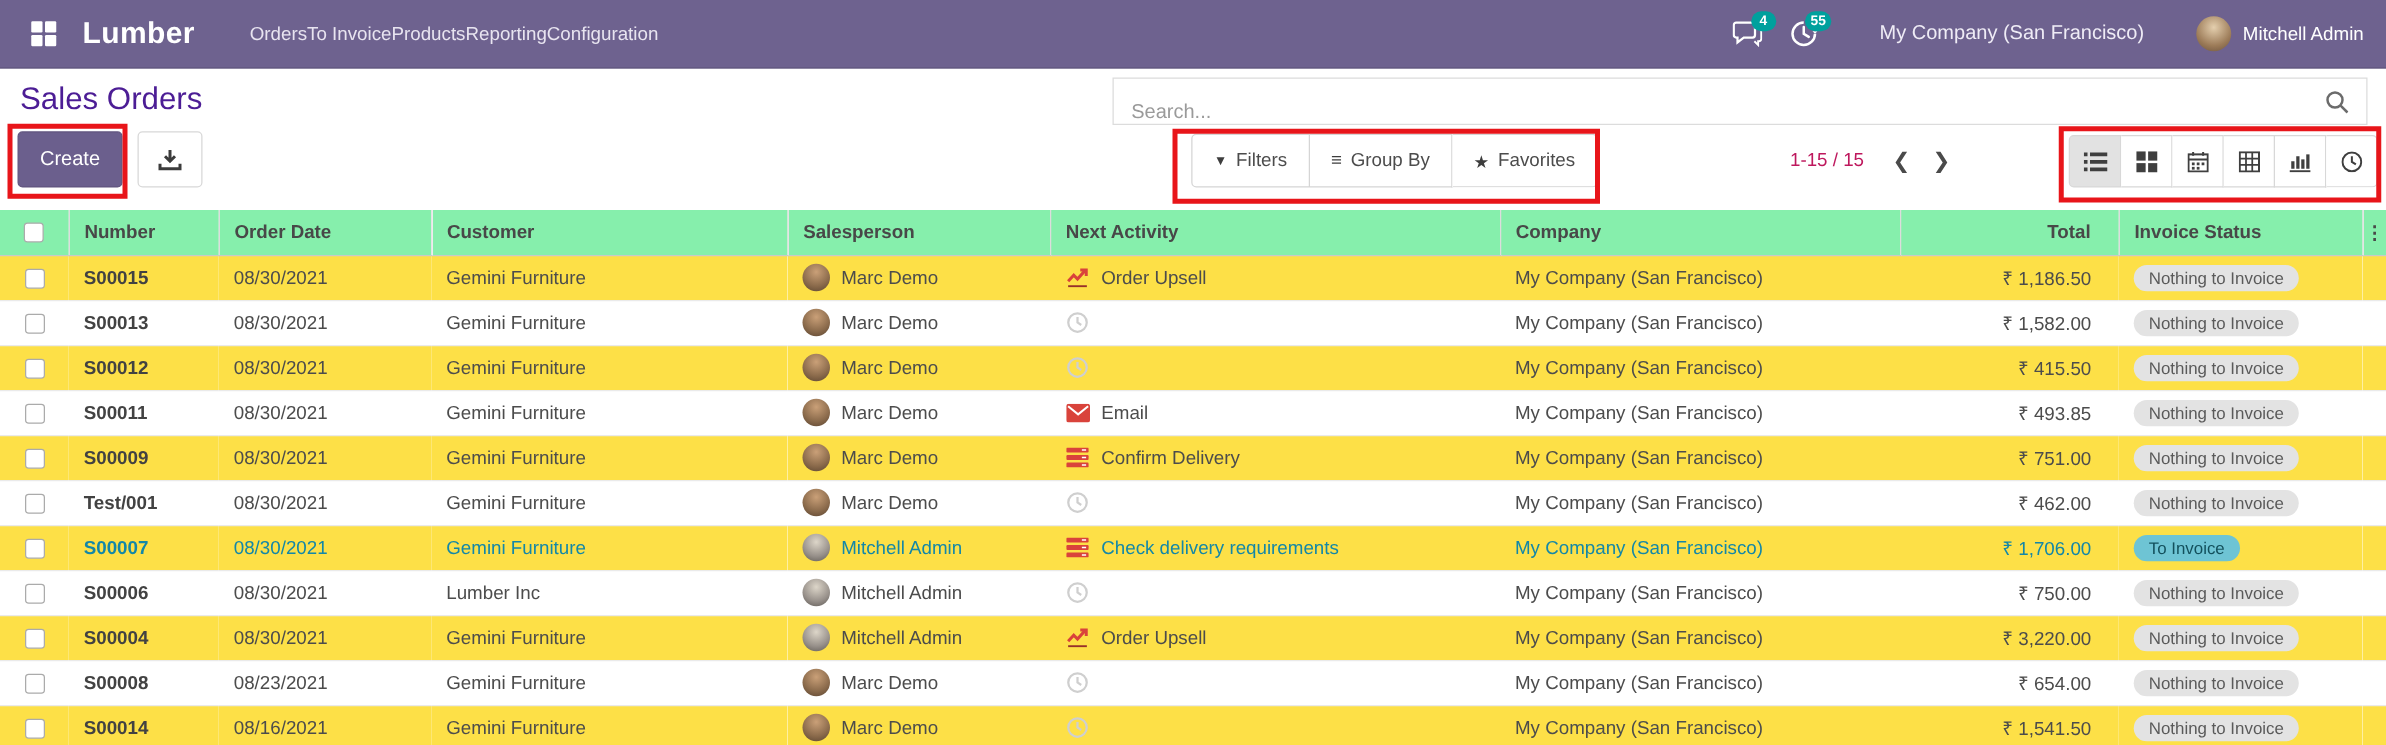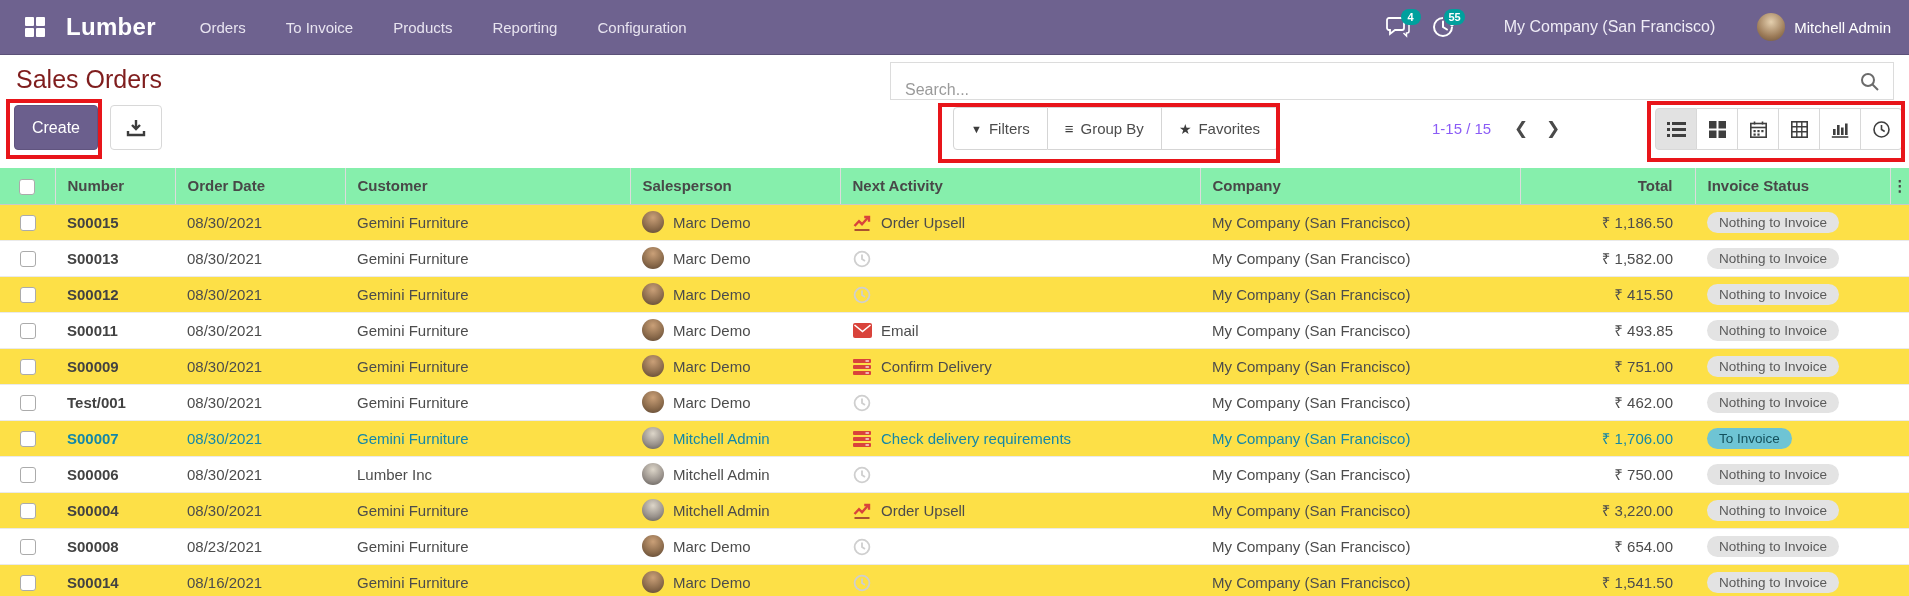--- a/index.html
+++ b/index.html
@@ -5,36 +5,36 @@
   html,body{margin:0;padding:0;}
   .screen{position:relative;width:1909px;height:596px;background:#fff;overflow:hidden;
           font-family:"Liberation Sans",sans-serif;color:#4c4c4c;}
 
   
   .navbar{position:absolute;left:0;top:0;width:100%;height:55px;background:#6e628f;
           border-bottom:1px solid #5b5178;display:flex;align-items:center;box-sizing:border-box;
           padding:0 18px;}
   .apps-btn{display:inline-flex;align-items:center;justify-content:center;width:34px;height:34px;cursor:pointer;}
   .brand{color:#fff;font-size:24px;font-weight:600;margin-left:14px;letter-spacing:.3px;cursor:pointer;}
-  .nav-menus{display:flex;gap:40px;margin-left:44px;}
+  .nav-menus{display:flex;margin-left:44px;}
   .nav-menu{color:#e8e4f0;font-size:15px;cursor:pointer;}
   .nav-right{margin-left:auto;display:flex;align-items:center;gap:22px;}
   .icon-badge-wrap{position:relative;display:inline-flex;cursor:pointer;}
   .count-badge{position:absolute;top:-7px;right:-11px;background:#00a09d;color:#fff;font-size:11px;
                font-weight:700;border-radius:9px;min-width:12px;height:16px;line-height:16px;
                padding:0 4px;text-align:center;}
   .nav-company{color:#efecf6;font-size:16px;margin-left:28px;cursor:pointer;}
   .nav-user{display:flex;align-items:center;gap:9px;margin-left:20px;cursor:pointer;}
   .nav-avatar{width:28px;height:28px;border-radius:50%;
               background:radial-gradient(circle at 50% 32%,#e4cfae,#9c7b58 62%,#6f5640 95%);}
   .nav-username{color:#fff;font-size:15px;}
 
   
   .control-panel{position:absolute;left:0;top:55px;width:1909px;height:113px;background:#fff;}
-  .page-title{position:absolute;left:16px;top:10px;font-size:25px;color:#7f1d1d;}
+  .page-title{position:absolute;left:16px;top:10px;font-size:25px;color:#4c1d95;}
   .create-btn{position:absolute;left:14px;top:50px;width:84px;height:45px;background:#6b5f8d;
               color:#fff;font-size:16px;border:1px solid #60547f;border-radius:4px;cursor:pointer;
               font-family:inherit;}
   .export-btn{position:absolute;left:110px;top:50px;width:52px;height:45px;background:#fff;
               border:1px solid #d8d8d8;border-radius:4px;display:flex;align-items:center;
               justify-content:center;cursor:pointer;}
   .search-box{position:absolute;left:890px;top:7px;width:1004px;height:38px;border:1px solid #dcdcdc;
               background:#fff;box-sizing:border-box;display:flex;align-items:center;}
   .search-input{flex:1;border:none;outline:none;font-size:16px;color:#444;padding:0 14px;
                 font-family:inherit;background:transparent;margin-top:18px;}
@@ -43,21 +43,21 @@
   .filter-bar{position:absolute;left:953px;top:52px;height:43px;display:flex;}
   .fbtn{height:43px;padding:0 17px;background:#fff;border:1px solid #d5d5d5;border-left-width:0;
         font-size:15px;color:#4c4c4c;display:flex;align-items:center;gap:7px;cursor:pointer;
         font-family:inherit;}
   .fbtn:first-child{border-left-width:1px;border-radius:4px 0 0 4px;}
   .fbtn:last-child{border-radius:0 4px 4px 0;}
   .fbtn .gl{font-size:11px;color:#3d3d3d;}
   .fbtn .gl.lines{font-size:15px;font-weight:700;}
   .fbtn .gl.star{font-size:14px;}
   .pager{position:absolute;left:1432px;top:52px;height:43px;display:flex;align-items:center;}
-  .pager-text{font-size:15px;color:#8b5cf6;}
+  .pager-text{font-size:15px;color:#be185d;}
   .pager-nav{display:flex;margin-left:14px;}
   .pg-btn{width:32px;height:43px;background:transparent;border:none;color:#4a4a4a;font-size:17px;
           cursor:pointer;font-family:inherit;}
   .view-switcher{position:absolute;left:1655px;top:53px;display:flex;}
   .vbtn{width:40px;height:40px;background:#fff;border:1px solid #d8d8d8;border-left-width:0;
         display:flex;align-items:center;justify-content:center;cursor:pointer;}
   .vbtn:first-child{border-left-width:1px;border-radius:4px 0 0 4px;}
   .vbtn:last-child{border-radius:0 4px 4px 0;}
   .vbtn.active{background:#e2e2e2;}
 

